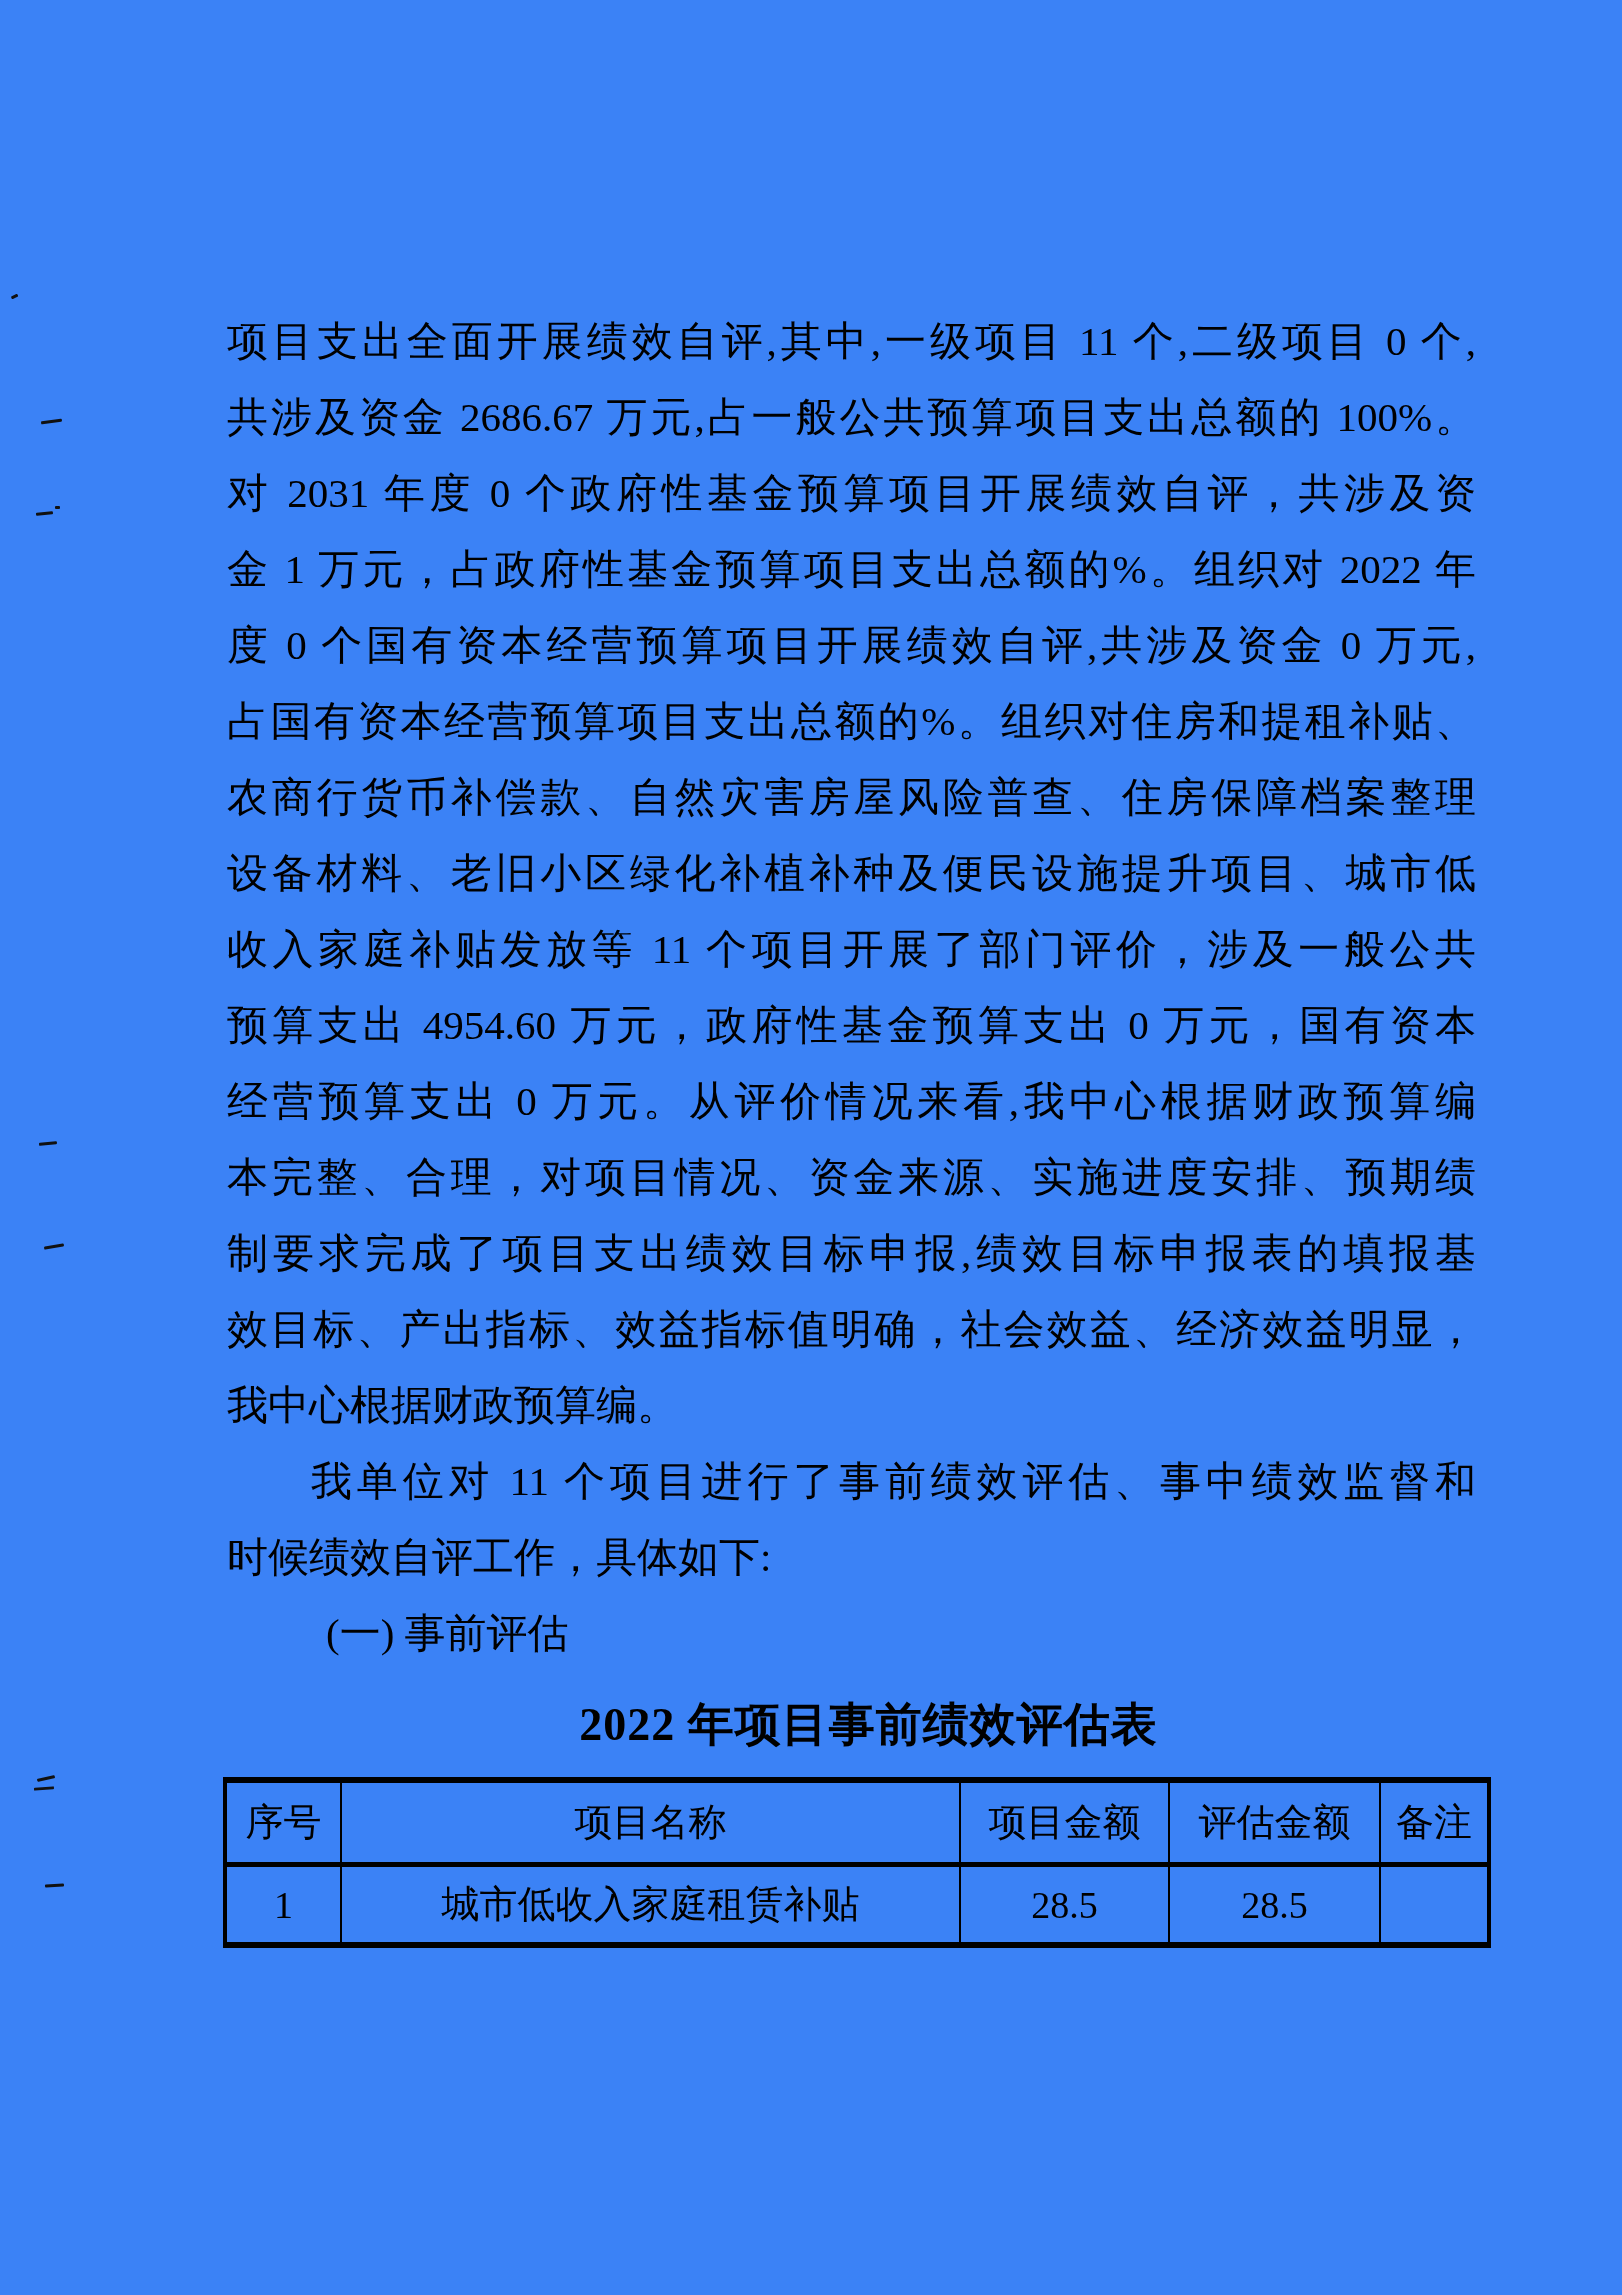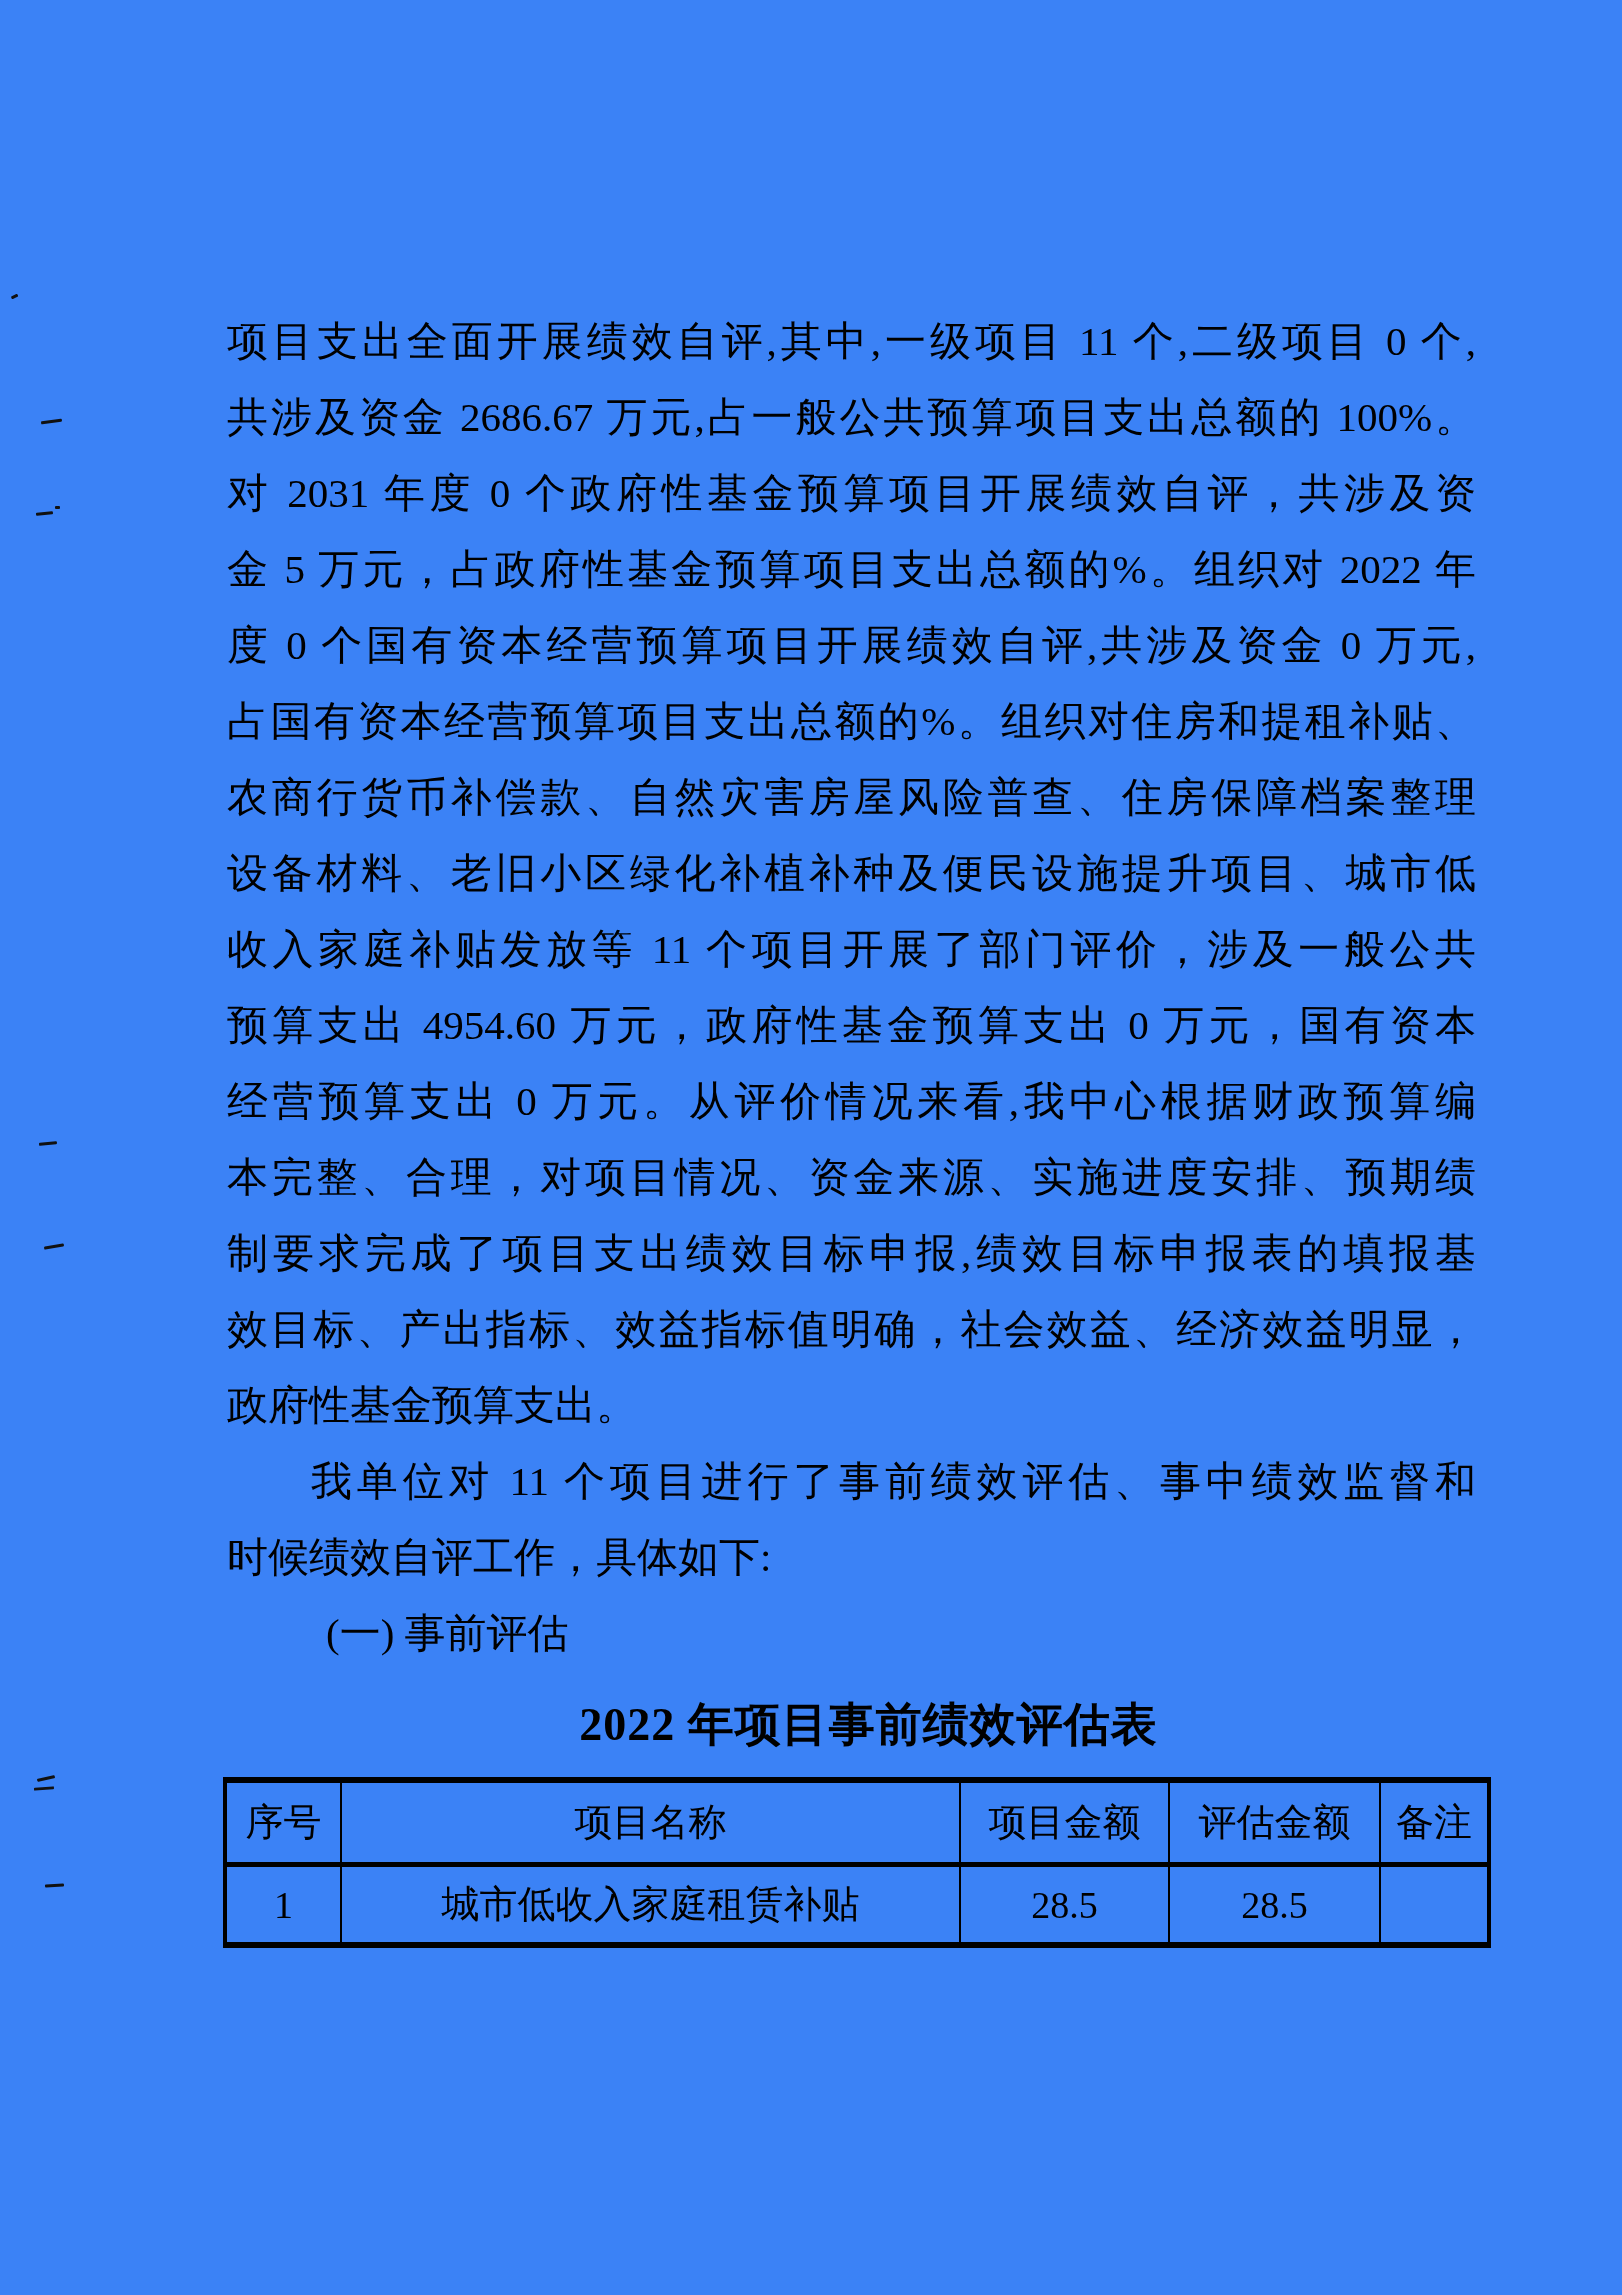--- a/index.html
+++ b/index.html
@@ -104,32 +104,32 @@
   <div class="artifact" style="left:39px;top:1142px;width:18px;height:3px;transform:rotate(-6deg);"></div>
   <div class="artifact" style="left:44px;top:1245px;width:20px;height:3px;transform:rotate(-10deg);"></div>
   <div class="artifact" style="left:37px;top:1777px;width:18px;height:3px;transform:rotate(-12deg);"></div>
   <div class="artifact" style="left:34px;top:1787px;width:20px;height:3.4px;transform:rotate(-4deg);"></div>
   <div class="artifact" style="left:45px;top:1884px;width:19px;height:3.4px;transform:rotate(-3deg);"></div>
 
   <div class="textblock">
     <div class="line just">项目支出全面开展绩效自评,其中,一级项目 11 个,二级项目 0 个,</div>
     <div class="line just">共涉及资金 2686.67 万元,占一般公共预算项目支出总额的 100%。</div>
     <div class="line just">对 2031 年度 0 个政府性基金预算项目开展绩效自评，共涉及资</div>
-    <div class="line just">金 5 万元，占政府性基金预算项目支出总额的%。组织对 2022 年</div>
+    <div class="line just">金 1 万元，占政府性基金预算项目支出总额的%。组织对 2022 年</div>
     <div class="line just">度 0 个国有资本经营预算项目开展绩效自评,共涉及资金 0 万元,</div>
     <div class="line just">占国有资本经营预算项目支出总额的%。组织对住房和提租补贴、</div>
     <div class="line just">农商行货币补偿款、自然灾害房屋风险普查、住房保障档案整理</div>
     <div class="line just">设备材料、老旧小区绿化补植补种及便民设施提升项目、城市低</div>
     <div class="line just">收入家庭补贴发放等 11 个项目开展了部门评价，涉及一般公共</div>
     <div class="line just">预算支出 4954.60 万元，政府性基金预算支出 0 万元，国有资本</div>
     <div class="line just">经营预算支出 0 万元。从评价情况来看,我中心根据财政预算编</div>
     <div class="line just">本完整、合理，对项目情况、资金来源、实施进度安排、预期绩</div>
     <div class="line just">制要求完成了项目支出绩效目标申报,绩效目标申报表的填报基</div>
     <div class="line just">效目标、产出指标、效益指标值明确，社会效益、经济效益明显，</div>
-    <div class="line">政府性基金预算支出。</div>
+    <div class="line">我中心根据财政预算编。</div>
     <div class="line just indent2">我单位对 11 个项目进行了事前绩效评估、事中绩效监督和</div>
     <div class="line">时候绩效自评工作，具体如下:</div>
     <div class="line indent3">(一) 事前评估</div>
   </div>
 
   <div class="table-title">2022 年项目事前绩效评估表</div>
 
   <table class="eval">
     <colgroup>
       <col style="width:116px">

